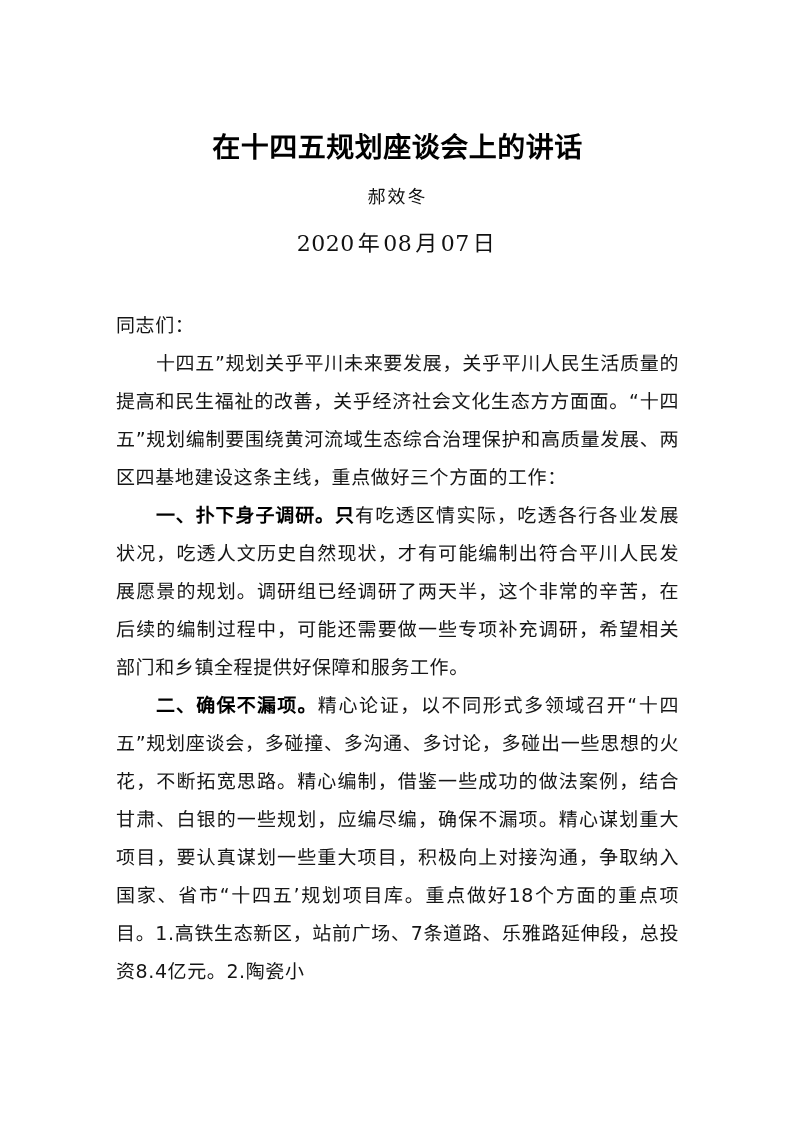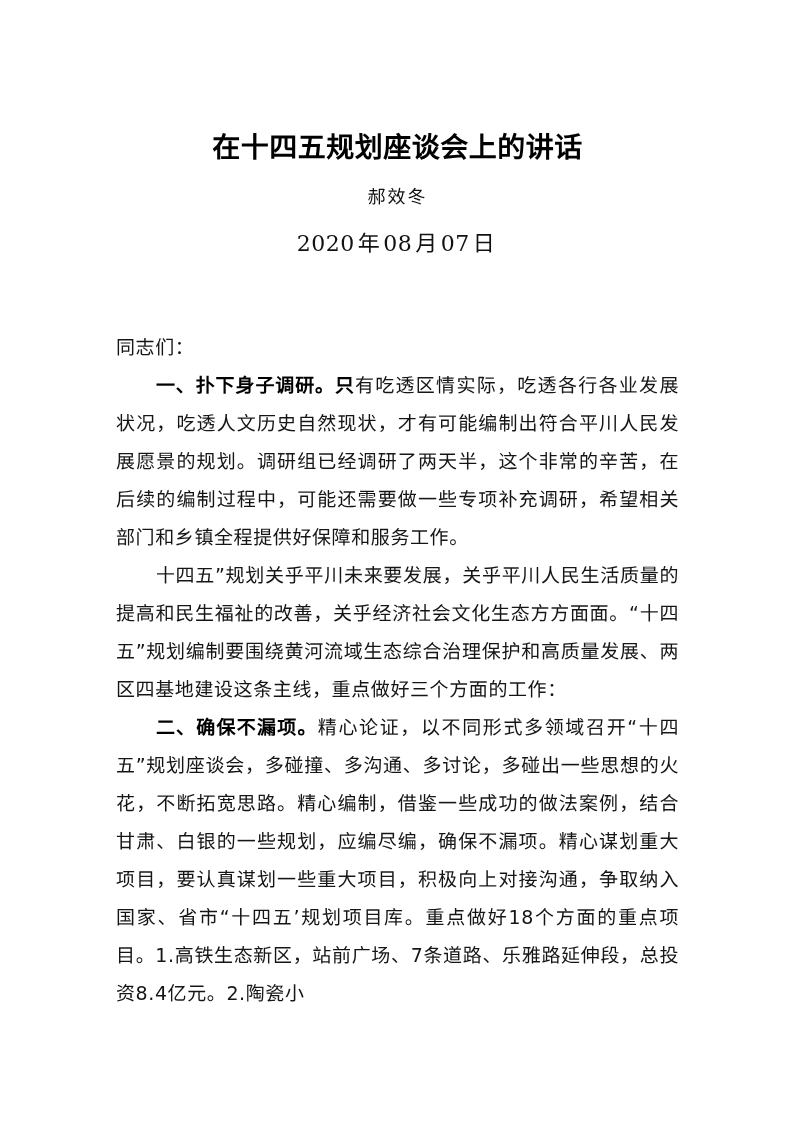--- a/index.html
+++ b/index.html
@@ -67,21 +67,21 @@
     margin: 14px 0 0 0;
     letter-spacing: 0.5px;
   }
   .doc-date .cjk {
     font-family: "DejaVu Sans", "Liberation Sans", sans-serif;
     padding: 0 3px;
   }
 
   
   .content {
-    margin-top: 68px;
+    margin-top: 46px;
   }
 
   .para {
     font-family: "DejaVu Sans", "Liberation Sans", sans-serif;
     font-size: 19px;
     line-height: 38px;
     color: #151515;
     margin: 0;
     text-align: justify;
     text-justify: inter-ideograph;
@@ -116,25 +116,25 @@
 
       <div class="doc-date">
         <span>2020</span><span class="cjk">年</span><span>08</span><span class="cjk">月</span><span>07</span><span class="cjk">日</span>
       </div>
     </div>
 
     <div class="content">
 
       <p class="para salutation">同志们：</p>
 
+      <p class="para indent">十四五”规划关乎平川未来要发展，关乎平川人民生活质量的提高和民生福祉的改善，关乎经济社会文化生态方方面面。“十四五”规划编制要围绕黄河流域生态综合治理保护和高质量发展、两区四基地建设这条主线，重点做好三个方面的工作：</p>
+
       <p class="para indent">
         <span class="lead">一、扑下身子调研。只</span><span>有吃透区情实际，吃透各行各业发展状况，吃透人文历史自然现状，才有可能编制出符合平川人民发展愿景的规划。调研组已经调研了两天半，这个非常的辛苦，在后续的编制过程中，可能还需要做一些专项补充调研，希望相关部门和乡镇全程提供好保障和服务工作。</span>
       </p>
-
-      <p class="para indent">十四五”规划关乎平川未来要发展，关乎平川人民生活质量的提高和民生福祉的改善，关乎经济社会文化生态方方面面。“十四五”规划编制要围绕黄河流域生态综合治理保护和高质量发展、两区四基地建设这条主线，重点做好三个方面的工作：</p>
 
       <p class="para indent">
         <span class="lead">二、确保不漏项。</span><span>精心论证，以不同形式多领域召开“十四五”规划座谈会，多碰撞、多沟通、多讨论，多碰出一些思想的火花，不断拓宽思路。精心编制，借鉴一些成功的做法案例，结合甘肃、白银的一些规划，应编尽编，确保不漏项。精心谋划重大项目，要认真谋划一些重大项目，积极向上对接沟通，争取纳入国家、省市“十四五’规划项目库。重点做好18个方面的重点项目。1.高铁生态新区，站前广场、7条道路、乐雅路延伸段，总投资8.4亿元。2.陶瓷小</span>
       </p>
 
     </div>
   </div>
 </div>
 
 </body></html>

